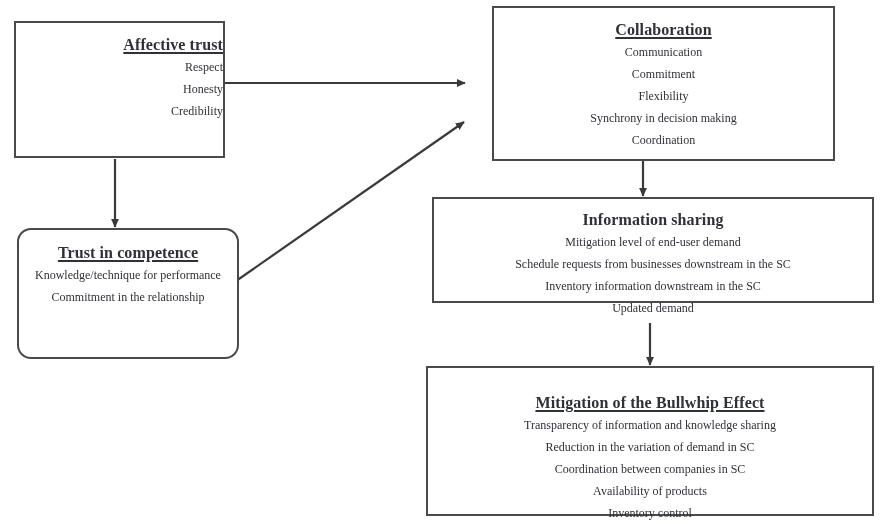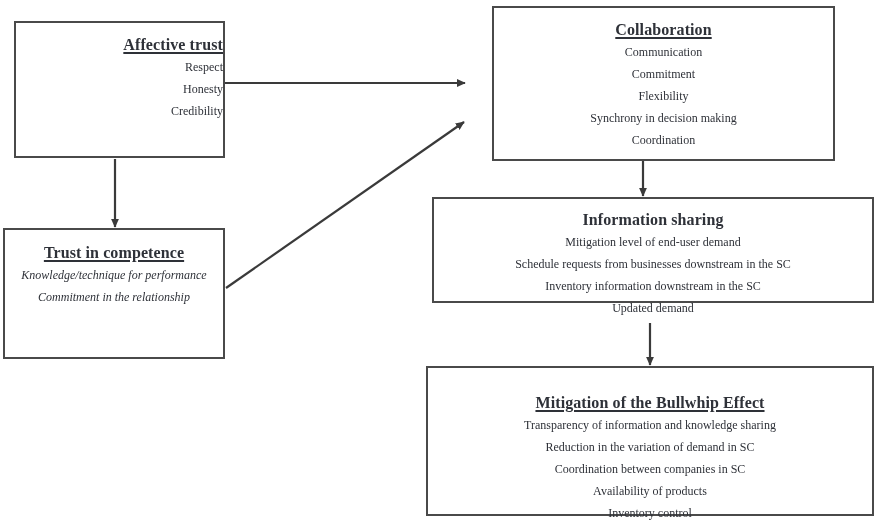--- a/index.html
+++ b/index.html
@@ -40,32 +40,32 @@
     text-underline-offset: 2px;
     text-decoration-thickness: 2px;
   }
   .node-line {
     font-size: 12px;
     line-height: 22px;
     white-space: nowrap;
   }
   .node-line.wrap {
     white-space: normal;
-    font-style: italic;
   }
 
   
   #node-affective-trust {
     left: 14px;  top: 21px;  width: 211px; height: 137px;
     padding-top: 11px;
     align-items: flex-end;
   }
   #node-trust-competence {
-    left: 3px;   top: 228px; width: 222px; height: 131px;
+    left: 17px;   top: 228px; width: 222px; height: 131px;
     padding-top: 12px;
+    border-radius: 14px;
   }
   #node-collaboration {
     left: 492px; top: 6px;   width: 343px; height: 155px;
     padding-top: 11px;
   }
   #node-information-sharing {
     left: 432px; top: 197px; width: 442px; height: 106px;
     padding-top: 10px;
   }
   #node-mitigation {

